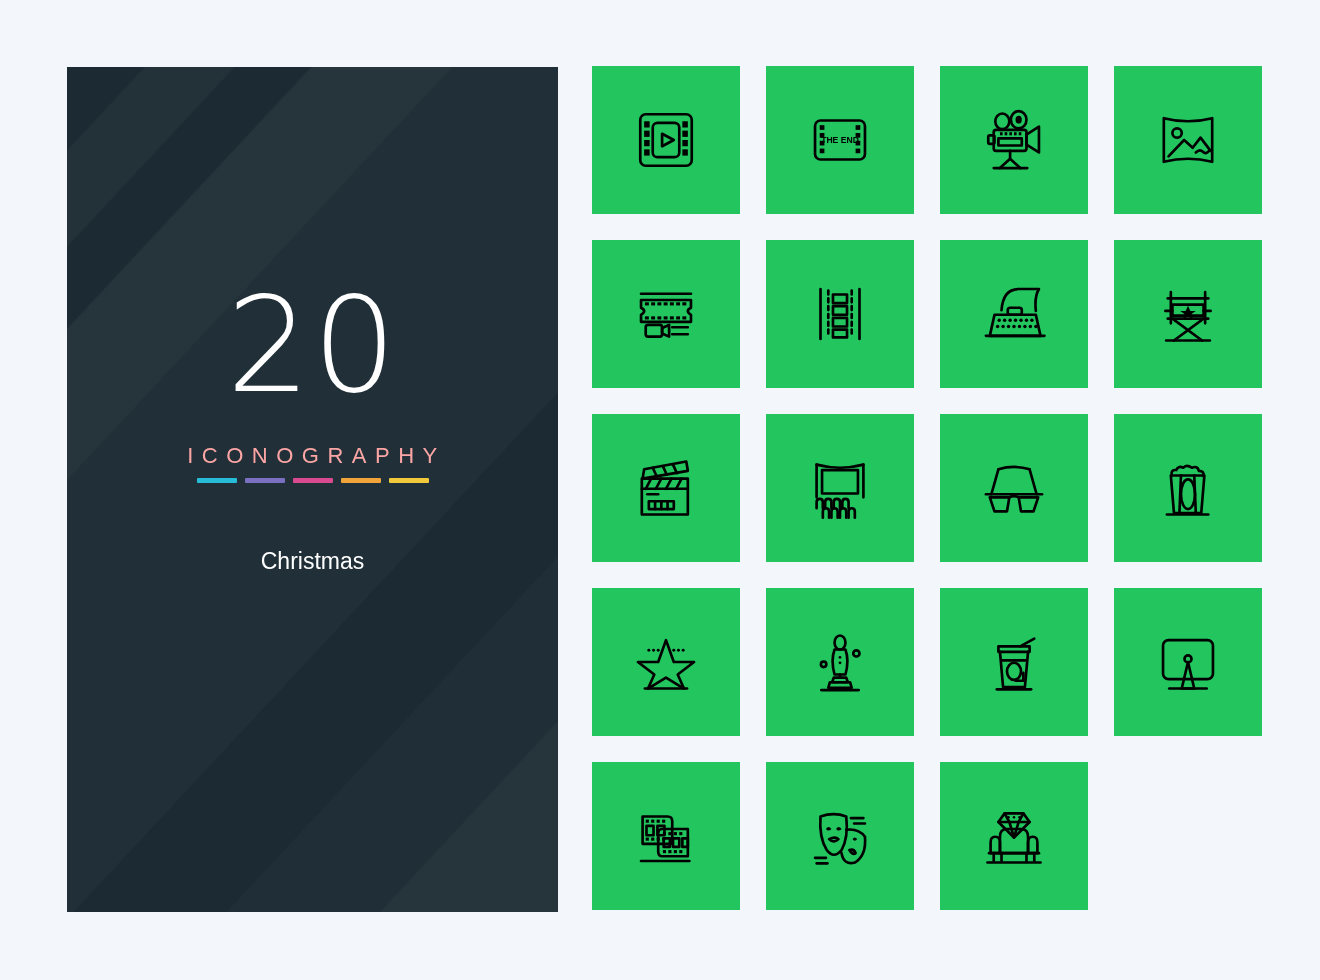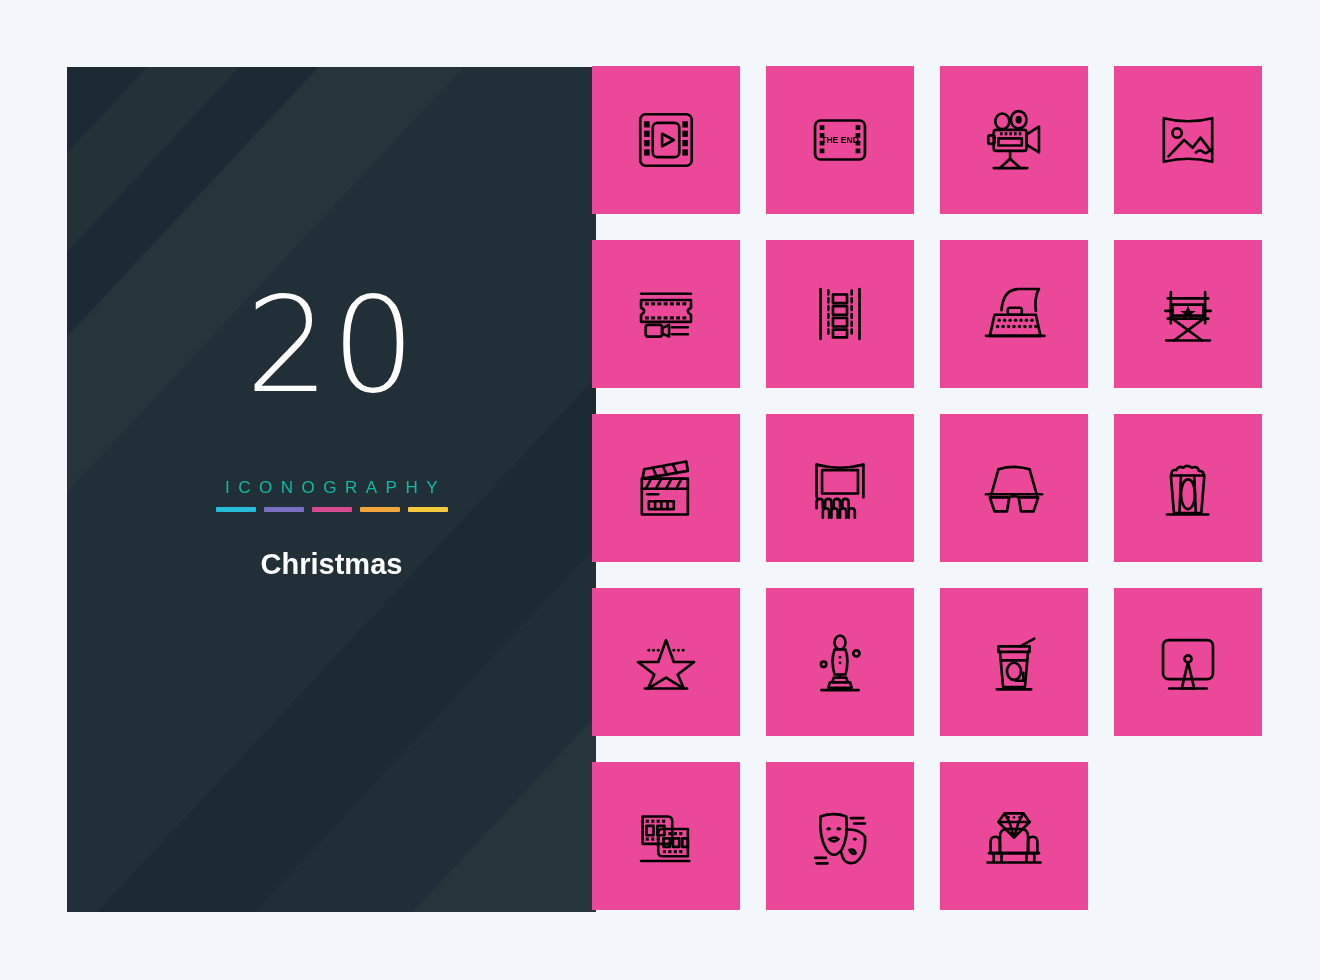--- a/index.html
+++ b/index.html
@@ -21,21 +21,20 @@
 
   
   .cover {
     position: absolute;
     left: 67px;
     top: 67px;
     width: 491px;
     height: 845px;
     background: #1c2b33;
     overflow: hidden;
-    padding-left: 38px;
   }
   .cover-stripes {
     position: absolute;
     inset: 0;
     background:
       linear-gradient(133deg,
         rgba(255,255,255,0.000) 0%,
         rgba(255,255,255,0.000) 6%,
         rgba(255,255,255,0.030) 6.2%,
         rgba(255,255,255,0.030) 13%,
@@ -63,60 +62,60 @@
   .cover-count {
     margin-top: 212px;
     font-size: 132px;
     line-height: 1;
     font-weight: 300;
     color: #ffffff;
     letter-spacing: 2px;
     font-family: "DejaVu Sans", sans-serif;
   }
   .cover-subtitle {
-    margin-top: 67px;
-    font-size: 17px;
+    margin-top: 32px;
+    font-size: 22px;
     letter-spacing: 8.5px;
-    color: #14b8a6;
+    color: #fca5a5;
     font-weight: 300;
     padding-left: 8px;
   }
   .cover-bars {
     margin-top: 9px;
     display: flex;
     gap: 8px;
   }
   .cover-bars .bar {
     width: 40px;
     height: 5px;
     border-radius: 1px;
   }
   .cover-name {
-    margin-top: 36px;
-    font-size: 29px;
+    margin-top: 65px;
+    font-size: 23px;
     color: #ffffff;
-    font-weight: 700;
+    font-weight: 400;
   }
 
   
   .icon-grid {
     position: absolute;
     left: 592px;
     top: 66px;
     width: 670px;
     display: grid;
     grid-template-columns: repeat(4, 148px);
     grid-auto-rows: 148px;
     column-gap: 26px;
     row-gap: 26px;
   }
   .icon-card {
     width: 148px;
     height: 148px;
-    background: #ec4899;
+    background: #22c55e;
     display: flex;
     align-items: center;
     justify-content: center;
     text-align: center;
   }
   .icon-card svg {
     width: 78px;
     height: 78px;
     display: block;
   }

